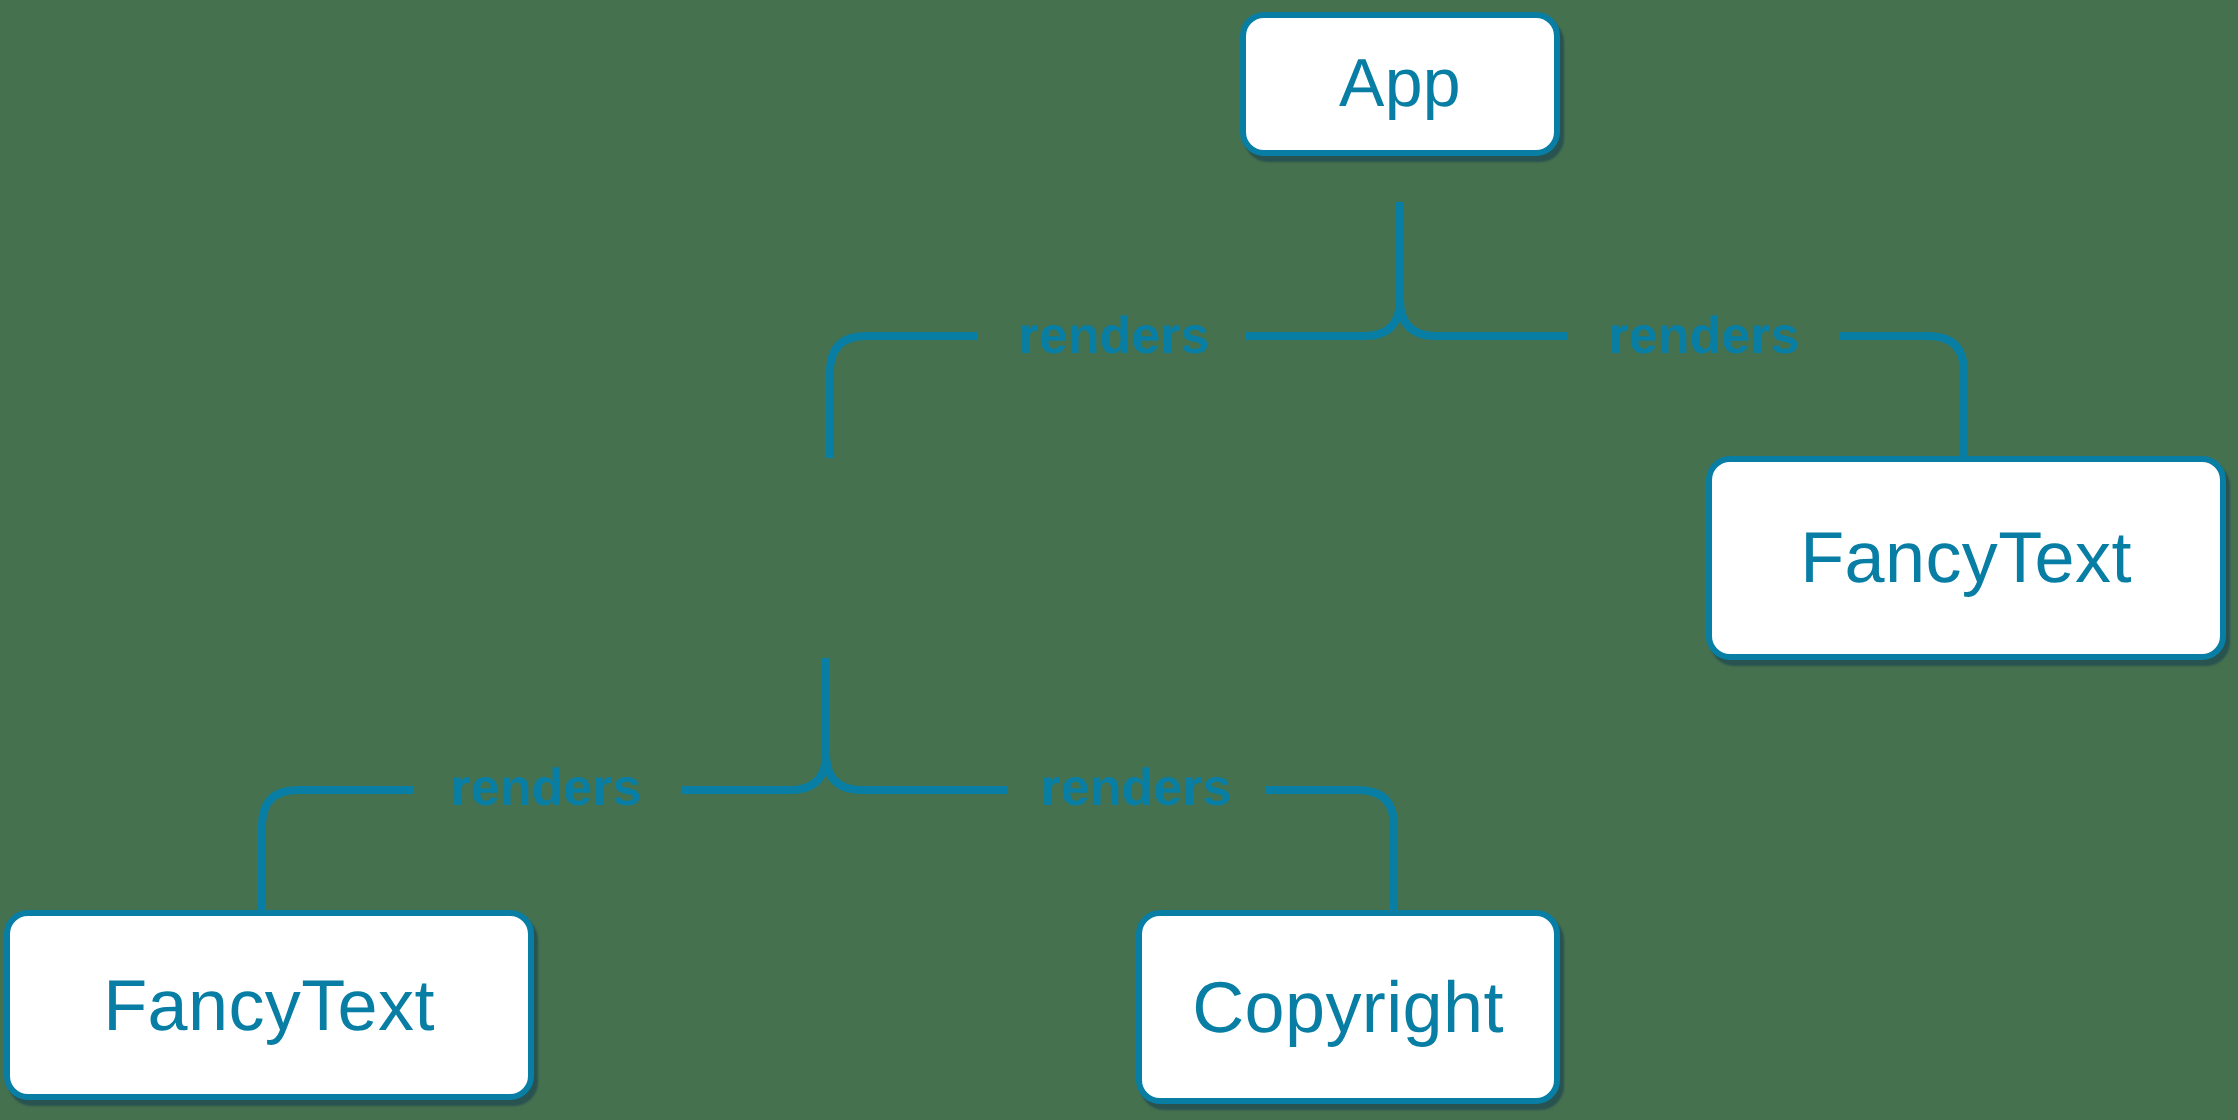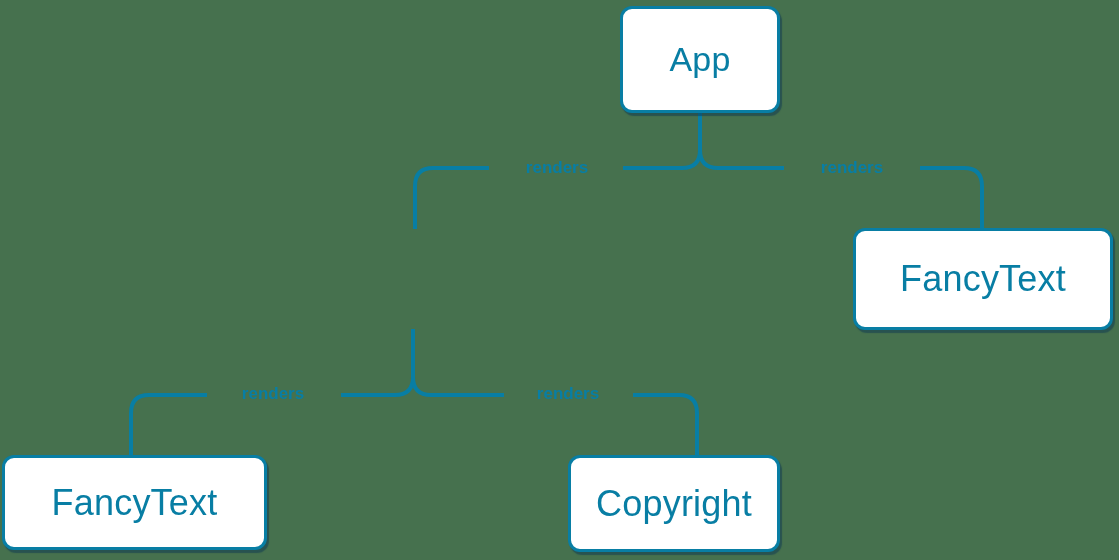--- a/index.html
+++ b/index.html
@@ -41,30 +41,30 @@
     align-items: center;
     justify-content: center;
   }
   .node-label {
     color: var(--accent);
     font-size: 36px;
     font-weight: 500;
     letter-spacing: 0.2px;
     white-space: nowrap;
   }
-  .node-app            { left: 620px; top: 6px;   width: 160px; height: 107px; }
+  .node-app            { left: 620px; top: 6px;   width: 160px; height: 72px; }
   .node-app .node-label{ font-size: 34px; }
   .node-ig             { left: 197px; top: 228px; width: 458px; height: 100px; }
   .node-ft-top         { left: 853px; top: 228px; width: 260px; height: 102px; }
   .node-ft-bottom      { left: 2px;   top: 455px; width: 265px; height: 95px; }
   .node-copyright      { left: 568px; top: 455px; width: 212px; height: 97px; }
   .edge-label {
     position: absolute;
     color: var(--accent);
-    font-size: 17px;
+    font-size: 26px;
     font-weight: 700;
     white-space: nowrap;
     transform: translate(-50%, -50%);
   }
   .edge-label-1l { left: 557px; top: 168px; }
   .edge-label-1r { left: 852px; top: 168px; }
   .edge-label-2l { left: 273px; top: 394px; }
   .edge-label-2r { left: 568px; top: 394px; }
 </style>
 </head>

